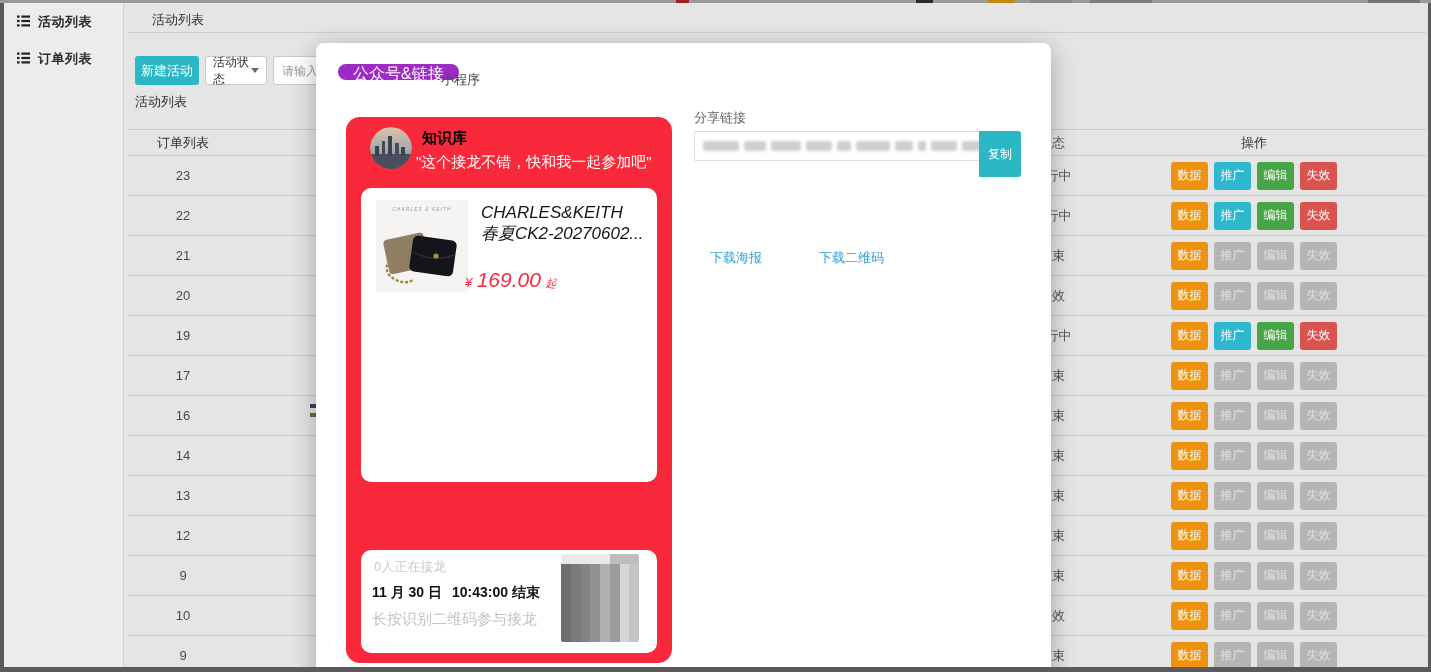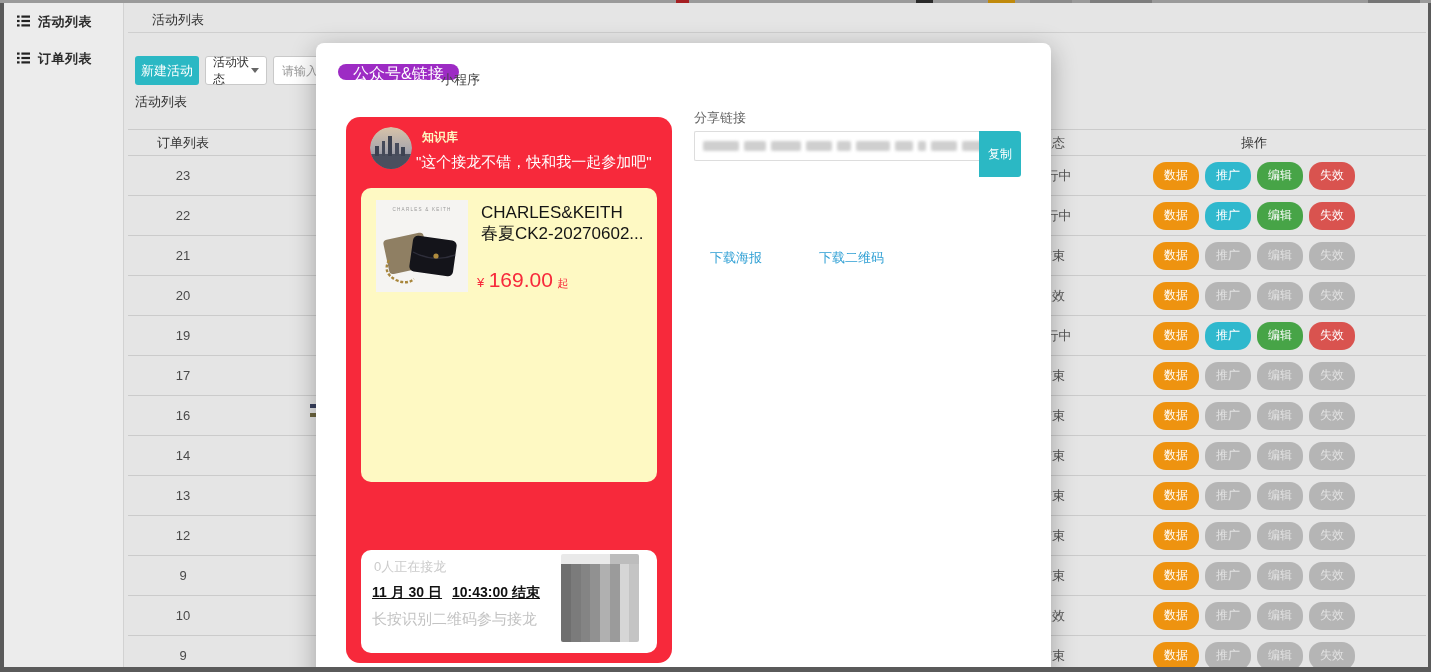--- a/index.html
+++ b/index.html
@@ -28,52 +28,52 @@
   .search::placeholder { color:#999; }
   .section-title { position:absolute; left:131px; top:90px; font-size:13px; color:#333; }
 
   
   .table { position:absolute; left:124px; right:2px; top:126px; border-top:1px solid #cbcbcb; }
   .thead { position:relative; height:26px; border-bottom:1px solid #cbcbcb; font-size:13px; color:#333; }
   .trow  { position:relative; height:40px; border-bottom:1px solid #cbcbcb; font-size:13px; color:#4a4a4a; }
   .c-id { position:absolute; left:0; top:0; bottom:0; width:110px; display:flex; align-items:center; justify-content:center; }
   .c-status { position:absolute; right:334px; top:0; bottom:0; width:80px; display:flex; align-items:center; justify-content:center; color:#555; }
   .c-actions { position:absolute; right:79px; top:0; bottom:0; width:186px; display:flex; align-items:center; justify-content:center; gap:6px; }
-  .abtn { width:46px; height:28px; border:none; border-radius:13px; color:#fff; font-size:12px; cursor:pointer; flex:0 0 auto; }
+  .abtn { width:37px; height:28px; border:none; border-radius:3px; color:#fff; font-size:12px; cursor:pointer; flex:0 0 auto; }
   .b-data { background:var(--btn_data); }
   .b-promote { background:var(--btn_promote); }
   .b-edit { background:var(--btn_edit); }
   .b-invalid { background:var(--btn_invalid); }
   .abtn.off { background:var(--btn_disabled); color:#e2e2e2; }
 
   
   .speck { position:absolute; z-index:99; }
 
   
   .modal { position:absolute; left:312px; top:40px; width:735px; height:660px; background:#fff; border-radius:8px;
            box-shadow:0 6px 26px rgba(0,0,0,.3); z-index:100; }
   .tab-pill { position:absolute; left:22px; top:21px; height:16px; padding:0 15px; border:none; border-radius:14px;
               background:var(--purple); color:#fff; font-size:16px; cursor:pointer; }
   .tab-plain { position:absolute; left:125px; top:28px; font-size:13px; color:#444; cursor:pointer; }
 
   
   .redcard { position:absolute; left:30px; top:74px; width:326px; height:546px; background:var(--red_card); border-radius:14px; }
   .avatar { position:absolute; left:24px; top:10px; width:42px; height:42px; border-radius:50%; overflow:hidden; }
-  .owner { position:absolute; left:76px; top:12px; color:#fef9c3; font-size:12px; font-weight:bold; }
+  .owner { position:absolute; left:76px; top:12px; color:#000000; font-size:15px; font-weight:bold; }
   .quote { position:absolute; left:70px; top:36px; color:#fff; font-size:15px; white-space:nowrap; }
-  .prodcard { position:absolute; left:15px; top:71px; width:296px; height:294px; background:#fef9c3; border-radius:10px; }
+  .prodcard { position:absolute; left:15px; top:71px; width:296px; height:294px; background:#ffffff; border-radius:10px;font-style:italic; }
   .prodimg { position:absolute; left:15px; top:12px; width:92px; height:92px; background:#f4f4f4; border-radius:2px; }
   .ptitle { position:absolute; left:120px; top:14px; width:168px; font-size:17px; line-height:21px; color:#141414; }
-  .price { position:absolute; left:116px; top:80px; color:var(--price_red); }
+  .price { position:absolute; left:104px; top:80px; color:var(--price_red); }
   .price .cur { font-size:13px; }
   .price .amt { font-size:21px; }
   .price .suf { font-size:11px; }
   .botcard { position:absolute; left:15px; top:433px; width:296px; height:103px; background:#fff; border-radius:10px; }
   .participants { position:absolute; left:13px; top:8px; font-size:13px; color:#cbcbcb; }
-  .deadline { position:absolute; left:11px; top:34px; font-size:14px; font-weight:bold; color:#111;text-decoration:underline; }
+  .deadline { position:absolute; left:11px; top:34px; font-size:14px; font-weight:bold; color:#111; }
   .deadline .t { margin-left:10px; }
   .hint { position:absolute; left:11px; top:60px; font-size:15px; color:#c3c3c3; }
   .qr { position:absolute; left:200px; top:4px; width:78px; height:88px; display:grid;
         grid-template-columns:repeat(8,1fr); grid-template-rows:repeat(9,1fr); overflow:hidden; border-radius:2px; }
 
   
   .share-label { position:absolute; left:378px; top:66px; font-size:13px; color:#666; }
   .share-row { position:absolute; left:378px; top:88px; display:flex; }
   .share-input { width:285px; height:30px; background:#fff; border:1px solid #ddd; border-right:none; border-radius:2px 0 0 2px;
                  display:flex; align-items:center; gap:5px; padding:0 8px; overflow:hidden; cursor:text; }

